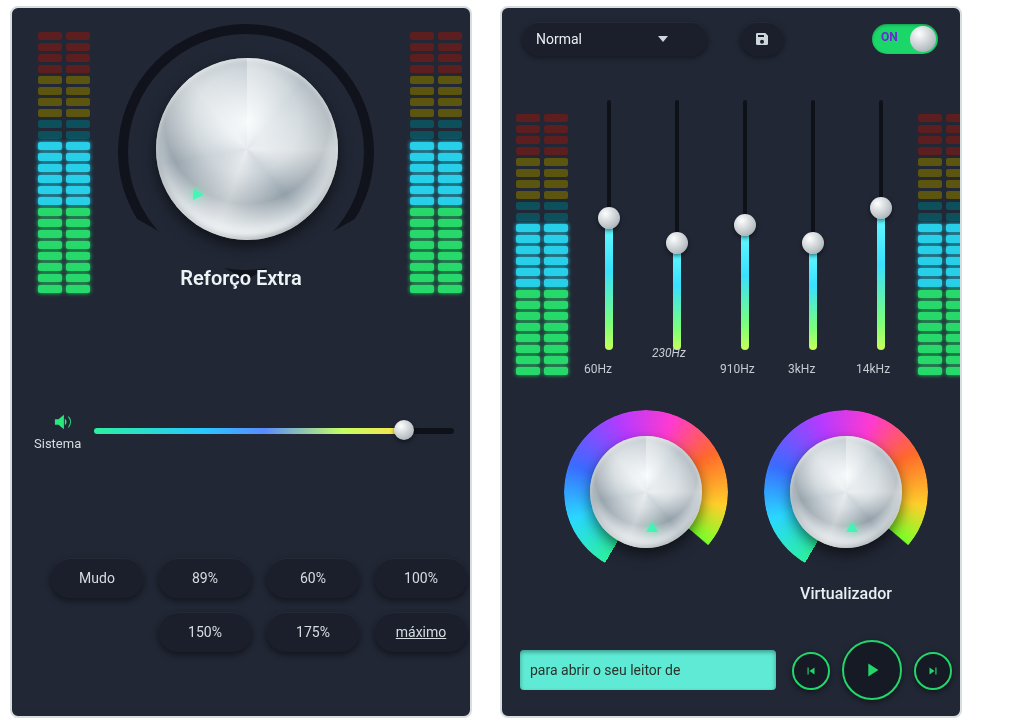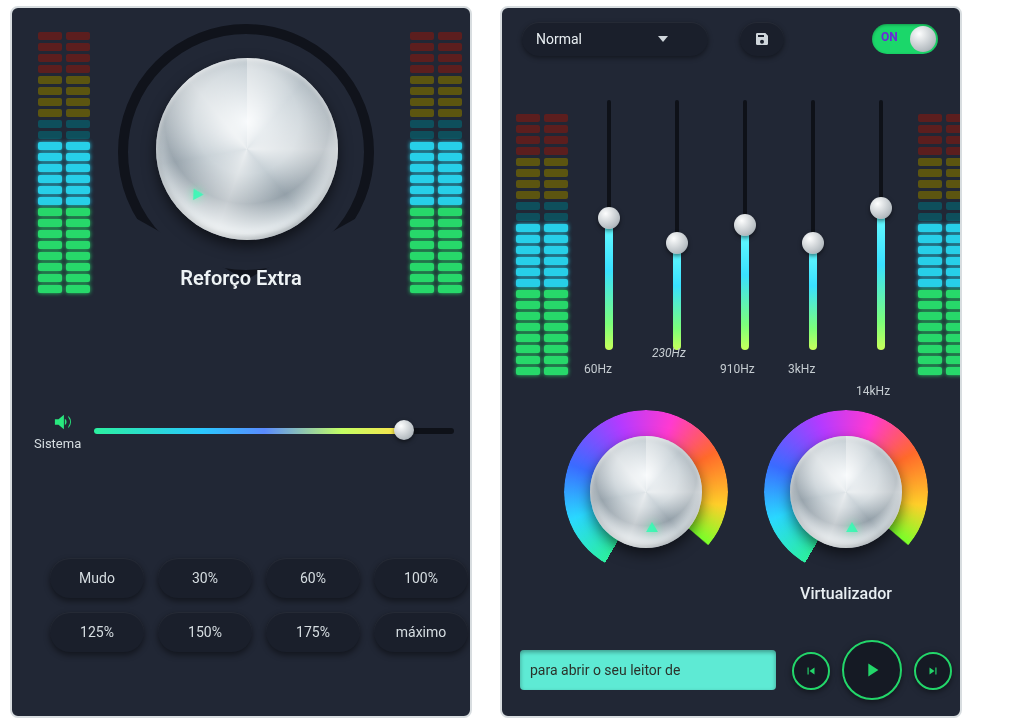--- a/index.html
+++ b/index.html
@@ -316,38 +316,35 @@
   <div class="hslider" style="left:82px; top:418px; width:360px;">
     <div class="track"></div>
     <div class="fill" style="width:86%;"></div>
     <div class="thumb" style="left:calc(86% - 10px);"></div>
   </div>
 
   <div class="pill" style="left:38px;  top:550px;">
       <span>Mudo</span>
     </div>
   <div class="pill" style="left:146px; top:550px;">
-      <span>30%</span>
+      <span>89%</span>
     </div>
   <div class="pill" style="left:254px; top:550px;">
       <span>60%</span>
     </div>
   <div class="pill" style="left:362px; top:550px;">
       <span>100%</span>
     </div>
-  <div class="pill" style="left:38px;  top:604px;">
-      <span>125%</span>
-    </div>
   <div class="pill" style="left:146px; top:604px;text-align:right;">
       <span>150%</span>
     </div>
   <div class="pill" style="left:254px; top:604px;">
       <span>175%</span>
     </div>
-  <div class="pill" style="left:362px; top:604px;">
+  <div class="pill" style="left:362px; top:604px;text-decoration:underline;">
       <span>máximo</span>
     </div>
 </div>
 
 <div class="panel">
 
   <div class="dropdown" style="left:20px; top:14px; width:186px;">
     <span>Normal</span>
     <span class="chev"></span>
   </div>
@@ -493,21 +490,21 @@
   <div class="vslider" style="left:370px; top:92px; height:250px;">
     <div class="vtrack"></div>
       <div class="vfill" style="height:57%;"></div>
     <div class="vthumb" style="bottom:calc(57% - 11px);"></div>
   </div>
 
   <div class="freqlabel" style="left:82px;  top:354px;">60Hz</div>
   <div class="freqlabel" style="left:150px; top:338px;font-style:italic;">230Hz</div>
   <div class="freqlabel" style="left:218px; top:354px;">910Hz</div>
   <div class="freqlabel" style="left:286px; top:354px;">3kHz</div>
-  <div class="freqlabel" style="left:354px; top:354px;margin-top:22px;">14kHz</div>
+  <div class="freqlabel" style="left:354px; top:354px;">14kHz</div>
 
   <div class="arc rainbow" style="left:62px;  top:402px; width:164px; height:164px;"></div>
   <div class="knob" style="left:88px;  top:428px; width:112px; height:112px;">
     <div class="ind" style="left:56px; top:86px;"></div>
   </div>
 
   <div class="arc rainbow" style="left:262px; top:402px; width:164px; height:164px;"></div>
   <div class="knob" style="left:288px; top:428px; width:112px; height:112px;">
     <div class="ind" style="left:56px; top:86px;"></div>
   </div>

